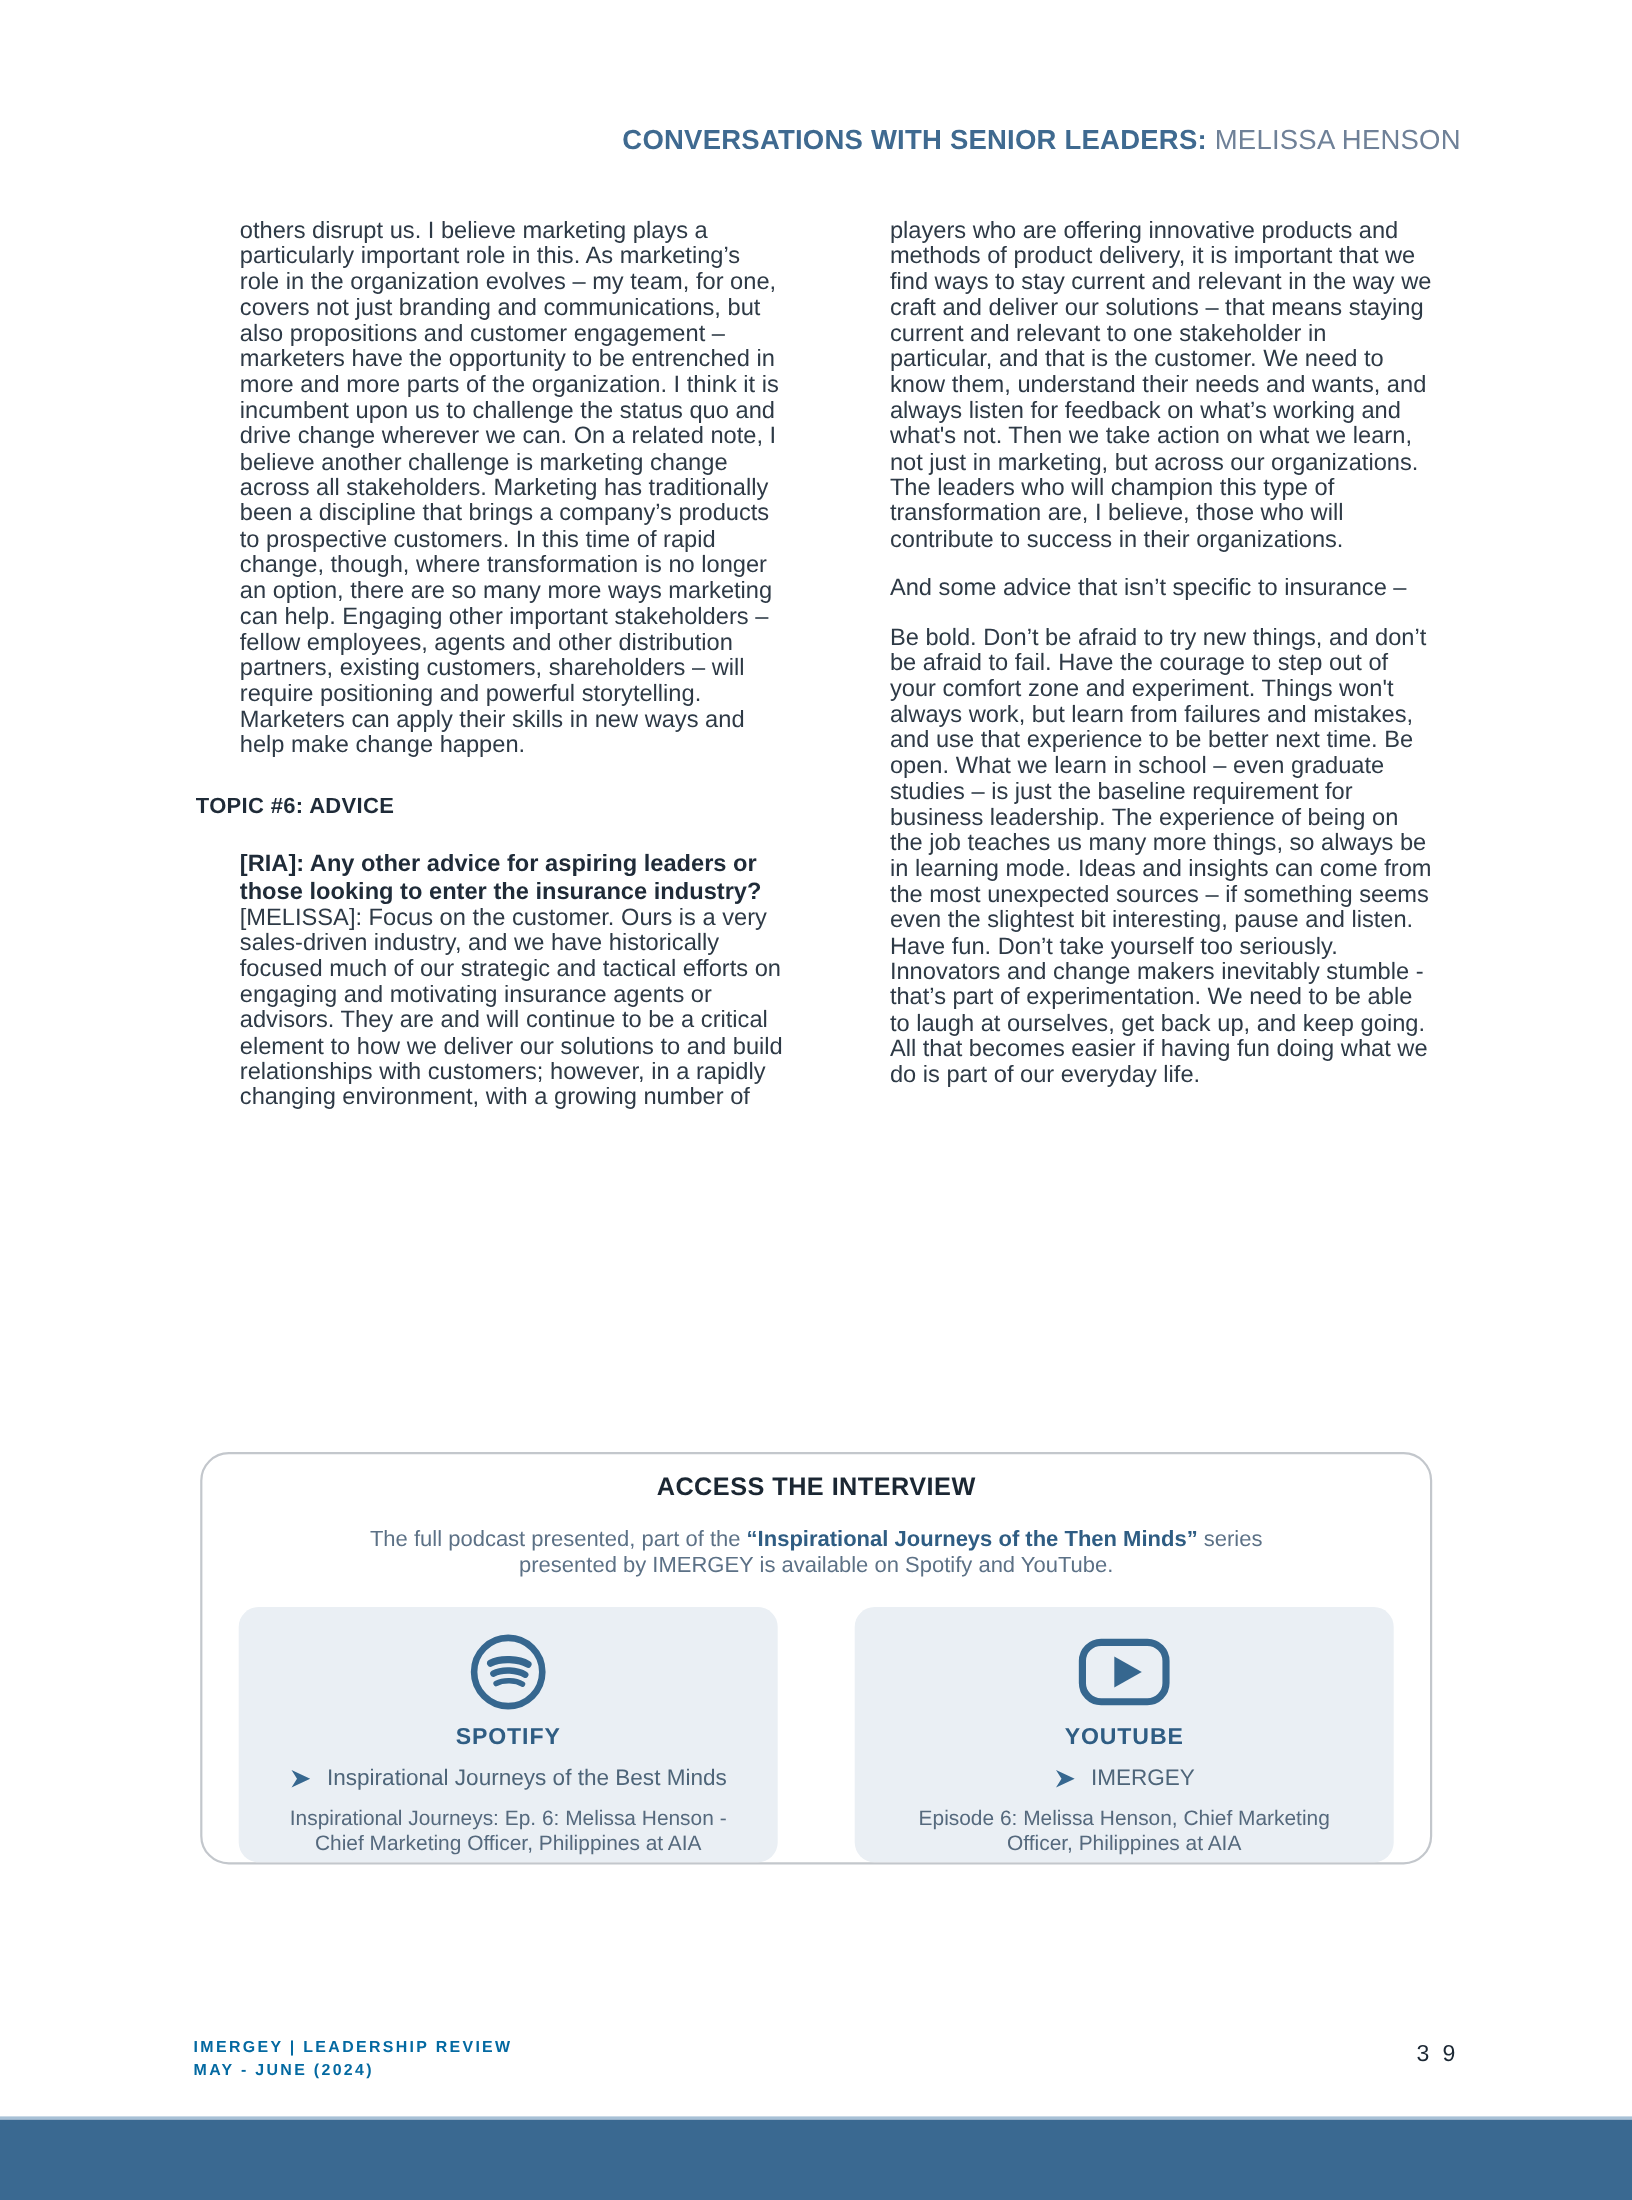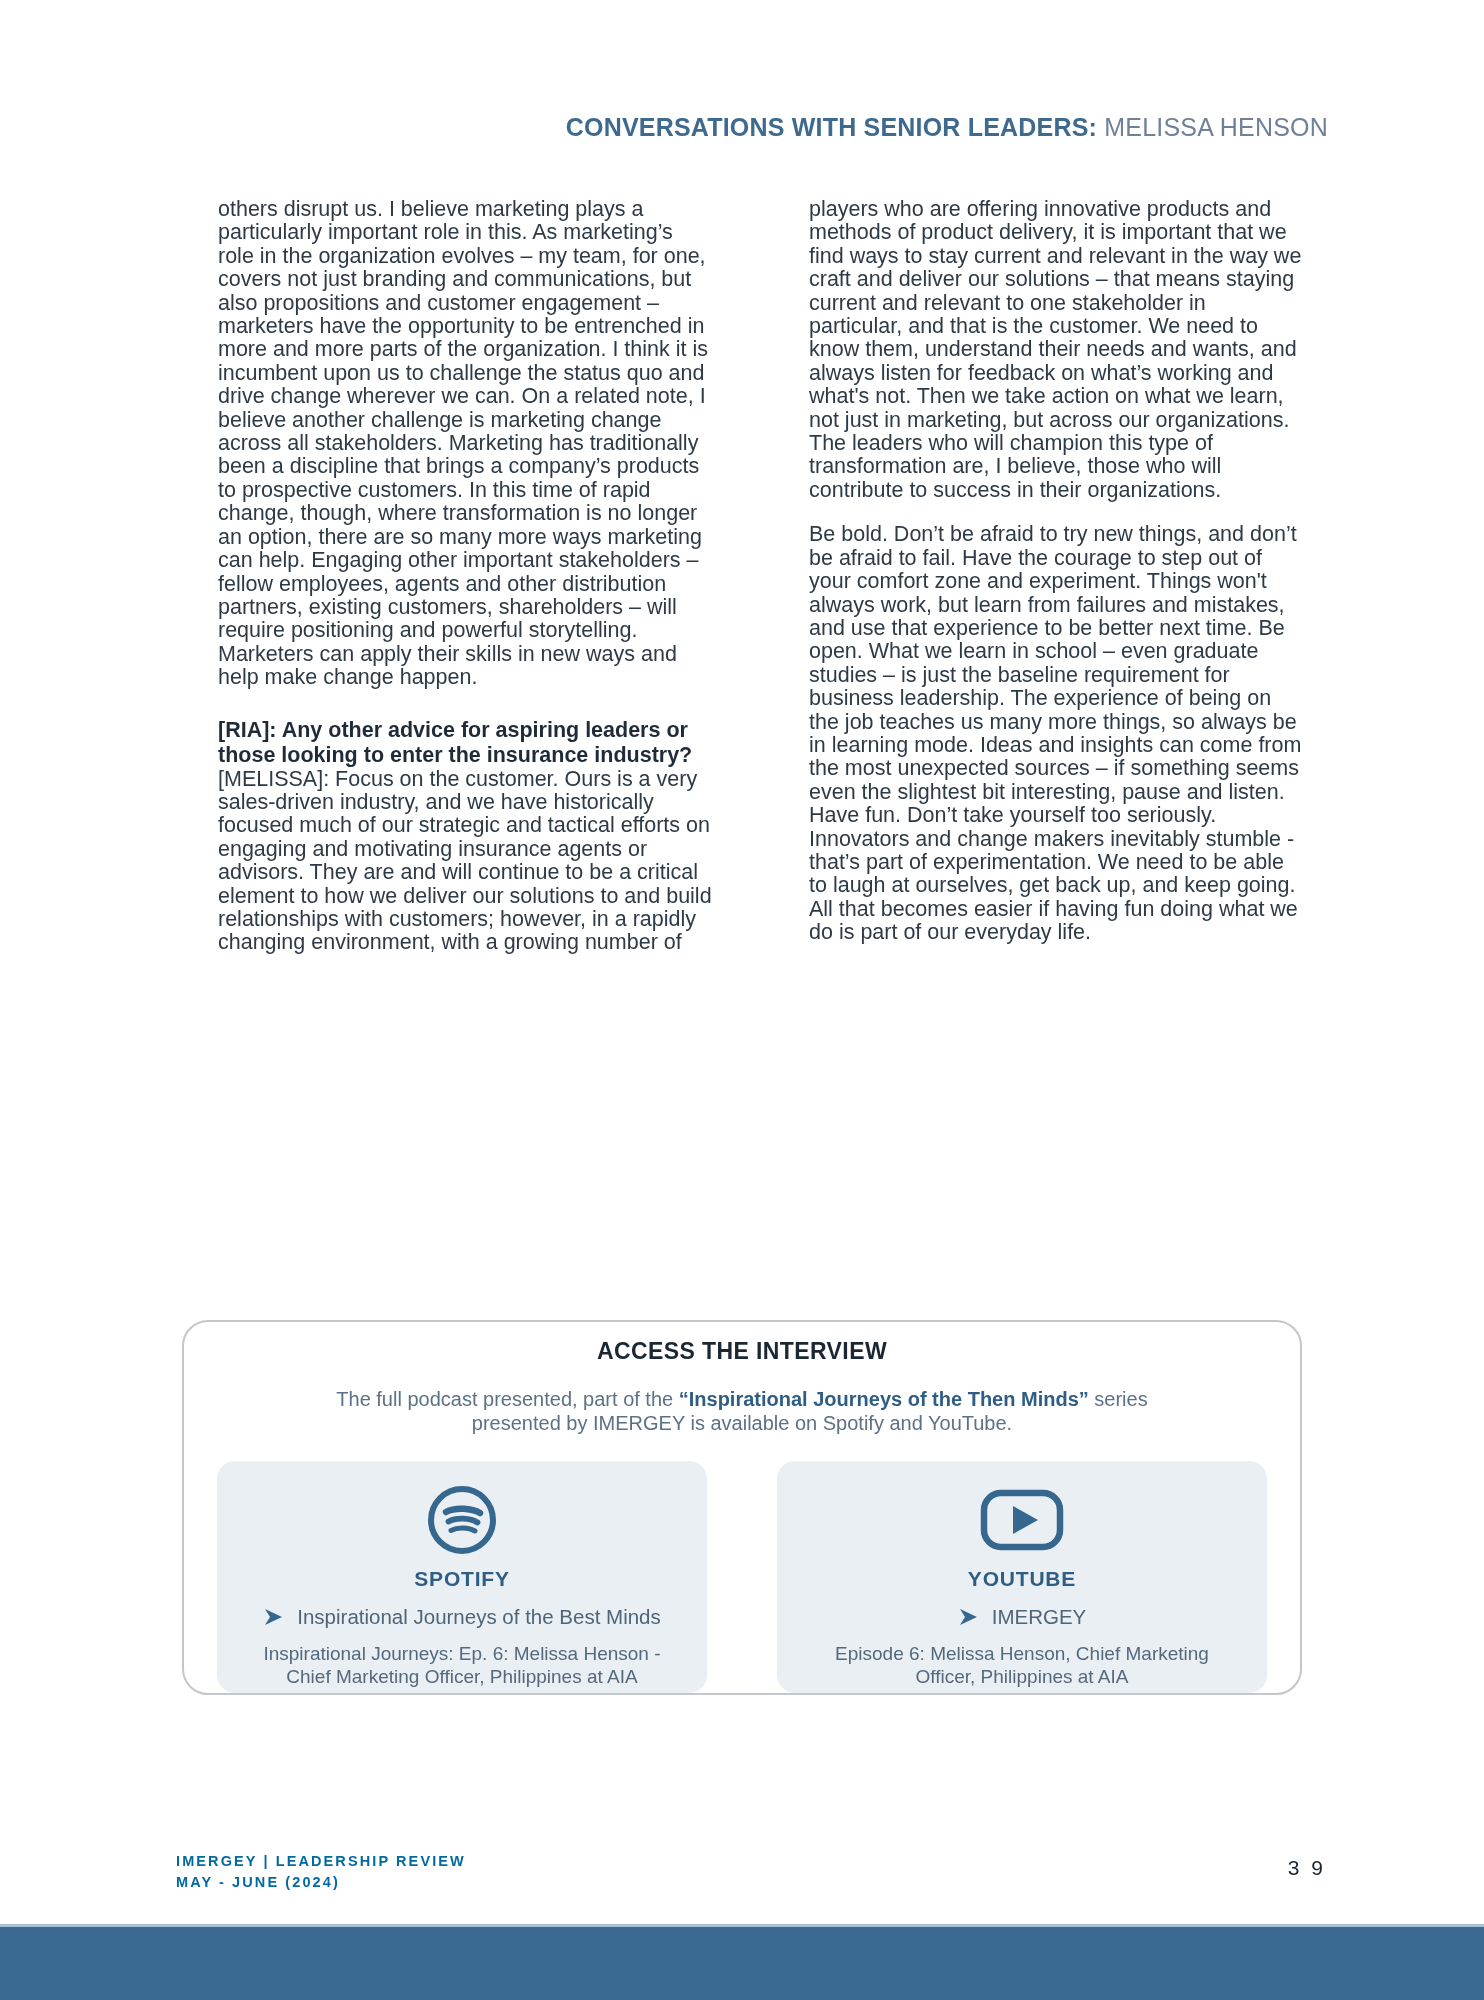--- a/index.html
+++ b/index.html
@@ -212,26 +212,28 @@
 
   <div class="running-head">
     <span class="rh-strong">CONVERSATIONS WITH SENIOR LEADERS:</span>
     <span class="rh-name">MELISSA HENSON</span>
   </div>
 
   <div class="columns">
 
     <div class="col">
       <p>others disrupt us. I believe marketing plays a particularly important role in this. As marketing’s role in the organization evolves – my team, for one, covers not just branding and communications, but also propositions and customer engagement – marketers have the opportunity to be entrenched in more and more parts of the organization. I think it is incumbent upon us to challenge the status quo and drive change wherever we can. On a related note, I believe another challenge is marketing change across all stakeholders. Marketing has traditionally been a discipline that brings a company’s products to prospective customers. In this time of rapid change, though, where transformation is no longer an option, there are so many more ways marketing can help. Engaging other important stakeholders – fellow employees, agents and other distribution partners, existing customers, shareholders – will require positioning and powerful storytelling. Marketers can apply their skills in new ways and help make change happen.</p>
+      <div class="topic-heading">TOPIC #6: ADVICE</div>
       <div class="question">[RIA]: Any other advice for aspiring leaders or those looking to enter the insurance industry?</div>
       <p class="answer tight">[MELISSA]: Focus on the customer. Ours is a very sales-driven industry, and we have historically focused much of our strategic and tactical efforts on engaging and motivating insurance agents or advisors. They are and will continue to be a critical element to how we deliver our solutions to and build relationships with customers; however, in a rapidly changing environment, with a growing number of</p>
     </div>
 
     <div class="col">
       <p> players who are offering innovative products and methods of product delivery, it is important that we find ways to stay current and relevant in the way we craft and deliver our solutions – that means staying current and relevant to one stakeholder in particular, and that is the customer. We need to know them, understand their needs and wants, and always listen for feedback on what’s working and what's not. Then we take action on what we learn, not just in marketing, but across our organizations. The leaders who will champion this type of transformation are, I believe, those who will contribute to success in their organizations.</p>
+      <p>And some advice that isn’t specific to insurance –</p>
       <p>Be bold. Don’t be afraid to try new things, and don’t be afraid to fail. Have the courage to step out of your comfort zone and experiment. Things won't always work, but learn from failures and mistakes, and use that experience to be better next time. Be open. What we learn in school – even graduate studies – is just the baseline requirement for business leadership. The experience of being on the job teaches us many more things, so always be in learning mode. Ideas and insights can come from the most unexpected sources – if something seems even the slightest bit interesting, pause and listen. Have fun. Don’t take yourself too seriously. Innovators and change makers inevitably stumble - that’s part of experimentation. We need to be able to laugh at ourselves, get back up, and keep going. All that becomes easier if having fun doing what we do is part of our everyday life.</p>
     </div>
 
   </div>
 
   <div class="access-box">
     <div class="access-title">ACCESS THE INTERVIEW</div>
 
     <div class="access-sub">
       <span>The full podcast presented, part of the </span><b>“Inspirational Journeys of the Then Minds”</b><span> series presented by IMERGEY is available on Spotify and YouTube.</span>

